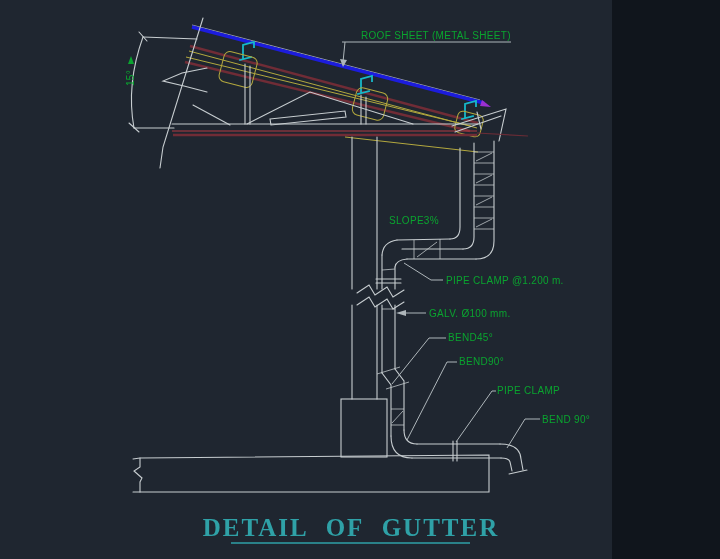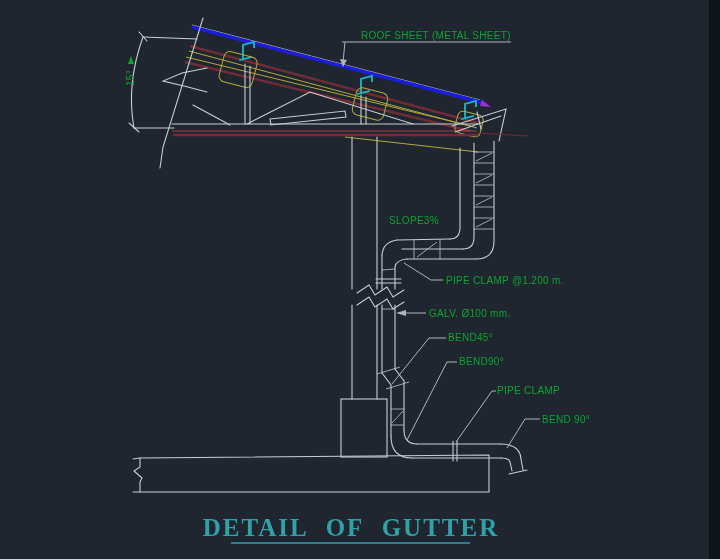--- a/index.html
+++ b/index.html
@@ -1,16 +1,16 @@
 <!DOCTYPE html>
 <html style="--background: #1f2630; --line_white: #c7cdd0; --leader_gray: #aeb6ba; --roof_sheet_blue: #1c1cdd; --rafter_maroon: #702c36; --chord_red: #b23a42; --purlin_yellow: #b3a83e; --clip_cyan: #17b9c9; --label_green: #0aa42f; --title_teal: #2fa1a7; --sheet_arrow_magenta: #9b30d0;"><head>
 <meta charset="utf-8">
 <style>
   html,body{margin:0;padding:0;background:#10151c;}
-  .stage{width:709px;height:559px;background:var(--background,#1f2630);position:relative;overflow:hidden;
+  .stage{width:612px;height:559px;background:var(--background,#1f2630);position:relative;overflow:hidden;
          font-family:"Liberation Sans",sans-serif;}
   svg{display:block;}
   .w  {stroke:var(--line_white);stroke-width:1.1;fill:none;stroke-linecap:round;}
   .wt {stroke:var(--line_white);stroke-width:0.9;fill:none;opacity:.85;}
   .gr {stroke:var(--leader_gray);stroke-width:1;fill:none;}
   .blue  {stroke:var(--roof_sheet_blue);stroke-width:3.4;fill:none;}
   .mar   {stroke:var(--rafter_maroon);stroke-width:2.4;fill:none;}
   .mart  {stroke:var(--rafter_maroon);stroke-width:1.2;fill:none;opacity:.9;}
   .red   {stroke:var(--chord_red);stroke-width:1.2;fill:none;}
   .yel   {stroke:var(--purlin_yellow);stroke-width:1;fill:none;}

